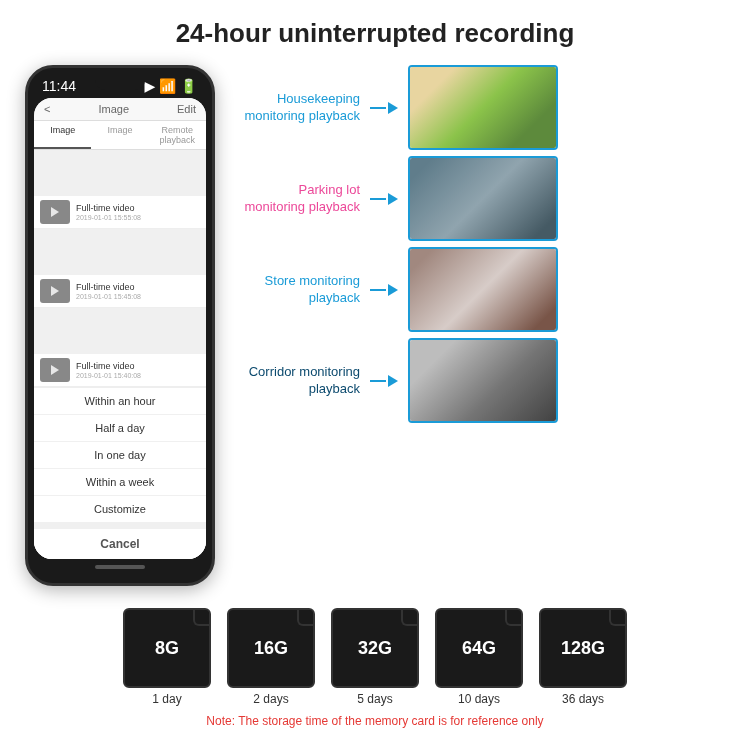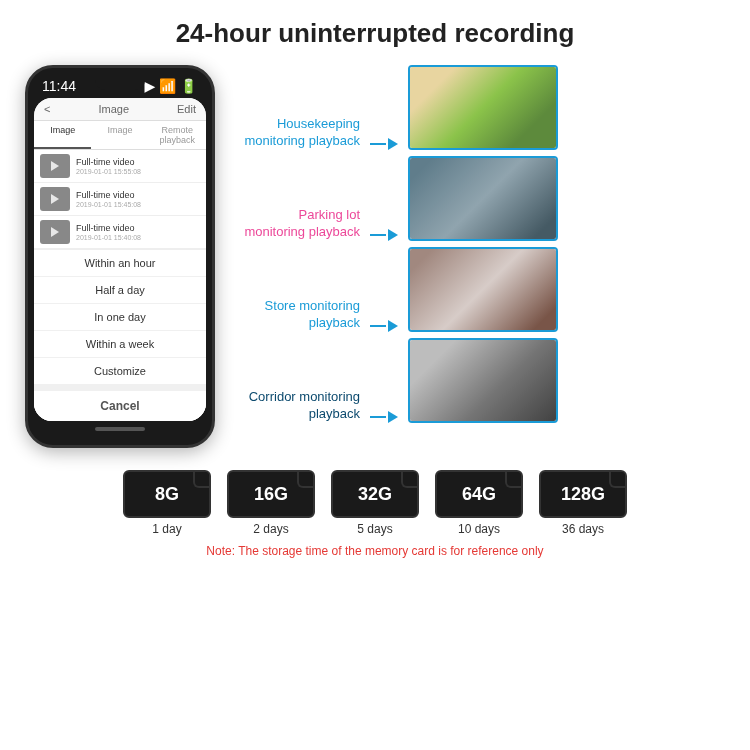--- a/index.html
+++ b/index.html
@@ -112,20 +112,21 @@
       border-bottom: 2px solid #555;
     }
 
     .phone-video-item {
       display: flex;
       align-items: center;
       background: #fff;
       padding: 4px 6px;
       border-bottom: 1px solid #eee;
       gap: 6px;
+      margin-top: 46px;
     }
 
     .video-thumb {
       width: 30px;
       height: 24px;
       background: #888;
       border-radius: 3px;
       position: relative;
       display: flex;
       align-items: center;
@@ -178,21 +179,21 @@
     
     .right-side {
       flex: 1;
       display: flex;
       flex-direction: column;
       gap: 6px;
     }
 
     .monitoring-item {
       display: flex;
-      align-items: flex-end;
+      align-items: center;
       gap: 10px;
     }
 
     .monitoring-label {
       width: 130px;
       font-size: 13px;
       color: #1a9bd7;
       line-height: 1.3;
       text-align: right;
       flex-shrink: 0;
@@ -257,21 +258,21 @@
 
     .sd-card-wrap {
       display: flex;
       flex-direction: column;
       align-items: center;
       gap: 4px;
     }
 
     .sd-card {
       width: 88px;
-      height: 48px;
+      height: 80px;
       background: #1a1a1a;
       border-radius: 6px;
       position: relative;
       display: flex;
       align-items: center;
       justify-content: center;
       border: 2px solid #333;
     }
 
     .sd-card::before {

